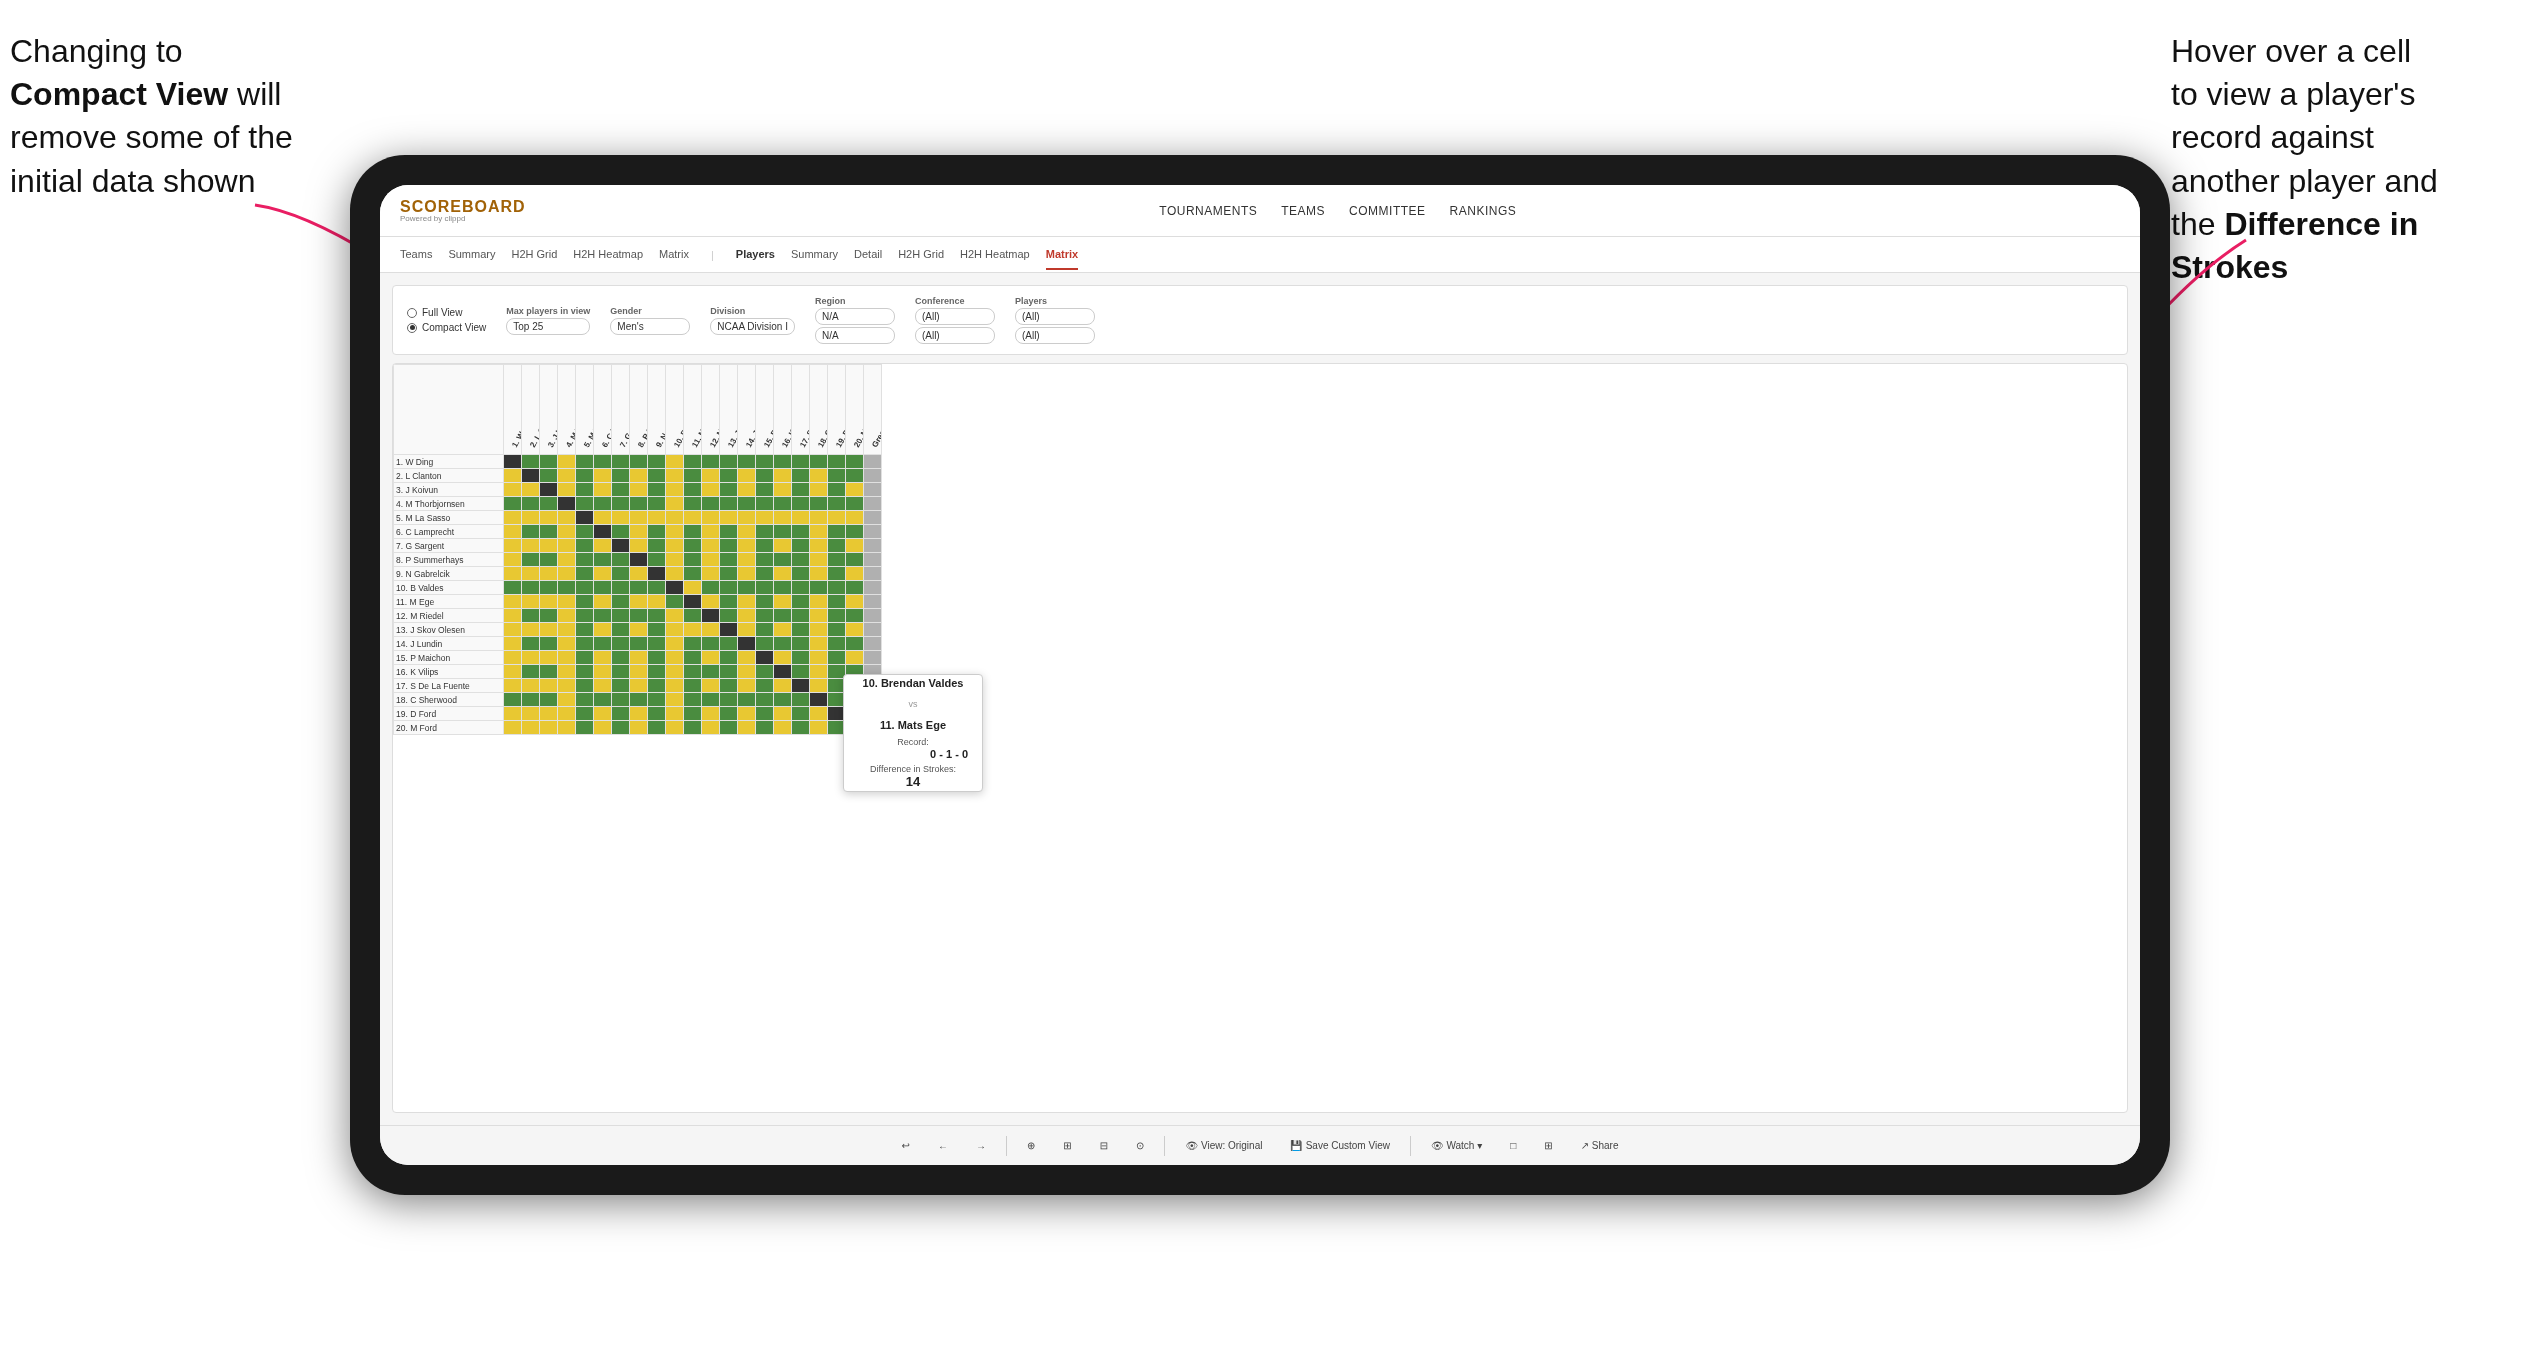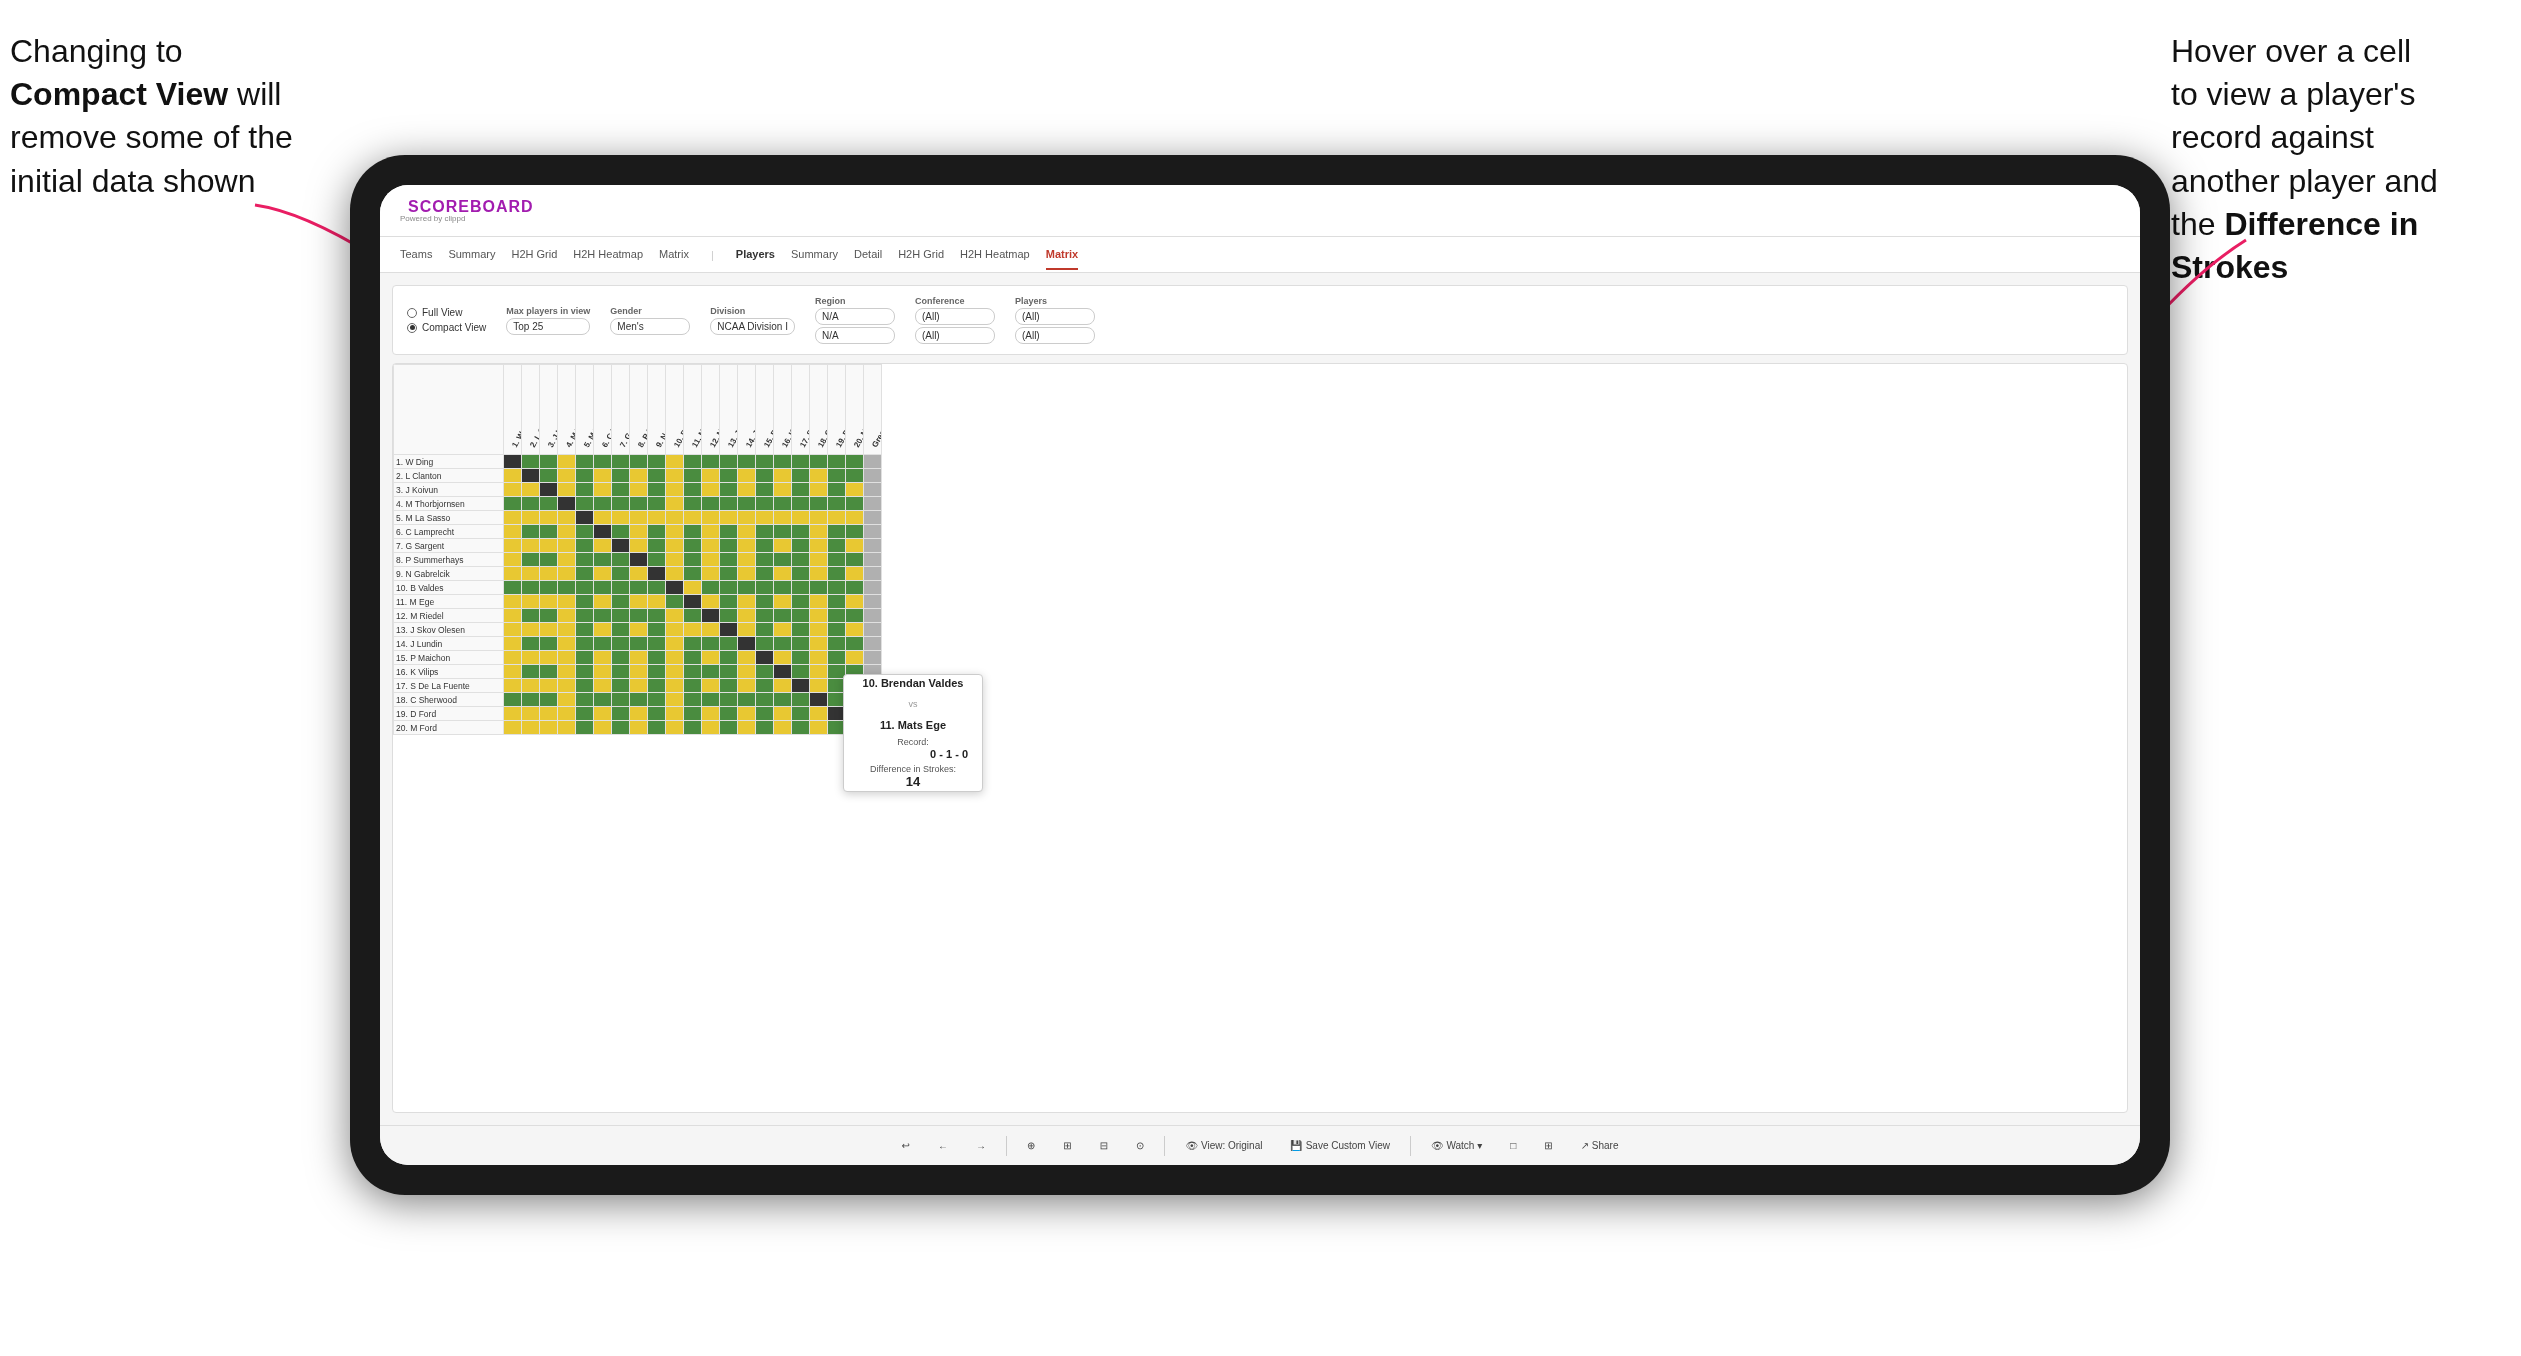--- a/index.html
+++ b/index.html
@@ -82,22 +82,21 @@
 
     .logo-area {
       display: flex;
       align-items: center;
       margin-right: 30px;
     }
     .logo-text {
       font-size: 16px;
       font-weight: 900;
       letter-spacing: 1px;
-      color: #a21caf;
-      margin-left: 8px;
+      color: #a16207;
     }
     .logo-sub {
       font-size: 8px;
       color: #888;
       display: block;
       margin-top: -2px;
     }
 
     .nav-items {
       display: flex;
@@ -363,20 +362,26 @@
 
 <div class="tablet-frame">
   <div class="tablet-screen">
 
     <div class="top-nav">
       <div class="logo-area">
         <div>
           <span class="logo-text">SCOREBOARD</span>
           <span class="logo-sub">Powered by clippd</span>
         </div>
+      </div>
+      <div class="nav-items">
+        <span class="nav-item">TOURNAMENTS</span>
+        <span class="nav-item">TEAMS</span>
+        <span class="nav-item">COMMITTEE</span>
+        <span class="nav-item">RANKINGS</span>
       </div>
     </div>
 
     <div class="sub-tabs">
       <span class="sub-tab">Teams</span>
       <span class="sub-tab">Summary</span>
       <span class="sub-tab">H2H Grid</span>
       <span class="sub-tab">H2H Heatmap</span>
       <span class="sub-tab">Matrix</span>
       <span style="margin: 0 6px; color:#ccc; font-size:11px;">|</span>

